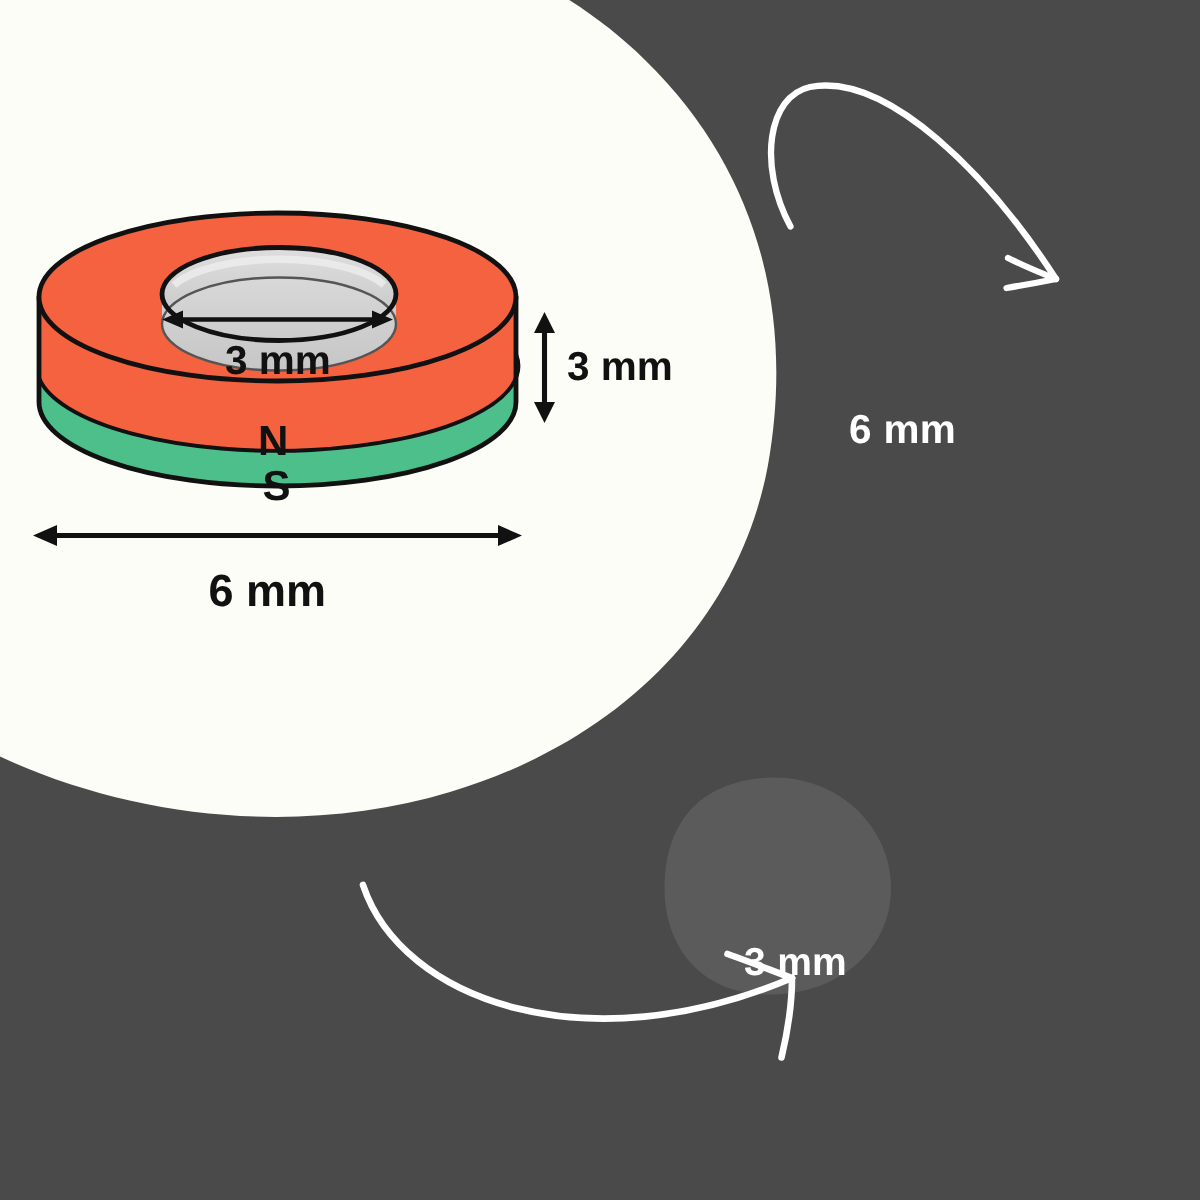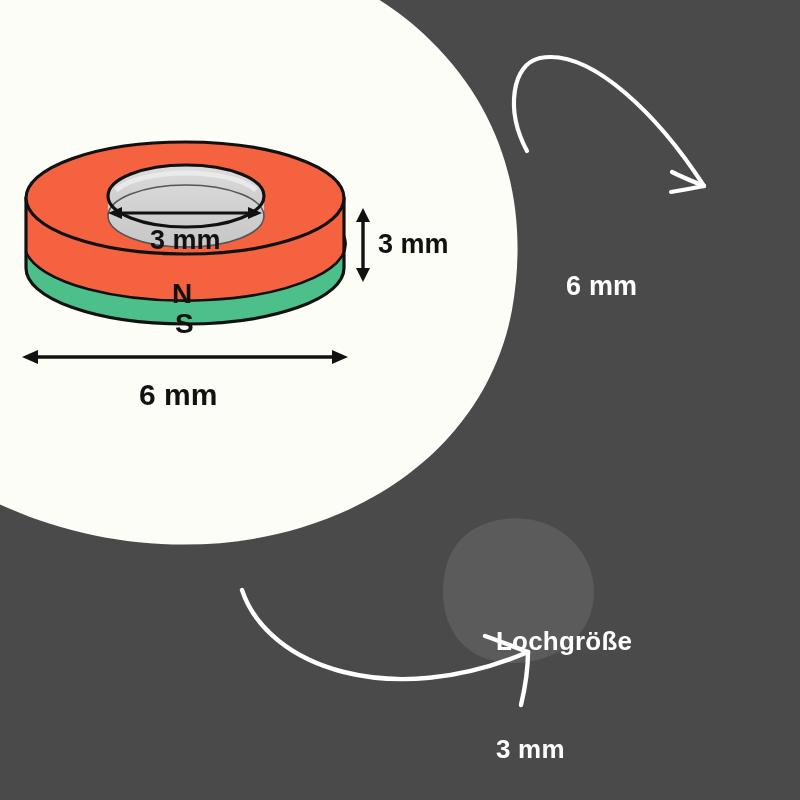--- a/index.html
+++ b/index.html
@@ -7,20 +7,21 @@
     padding: 0;
     background: #4a4a4a;
   }
   #stage {
     position: relative;
     width: 800px;
     height: 800px;
     overflow: hidden;
     background: #4a4a4a;
     font-family: "Liberation Sans", sans-serif;
+    text-align: center;
   }
   #scene {
     position: absolute;
     inset: 0;
     width: 800px;
     height: 800px;
   }
   .label {
     position: absolute;
     color: #ffffff;
@@ -176,17 +177,16 @@
 
   <span class="dim-text" id="pole-n">N</span>
 
   <span class="dim-text" id="pole-s">S</span>
 
   <div class="label" id="lbl-diameter">
     <div>6 mm</div>
   </div>
 
   <div class="label" id="lbl-holesize">
-    <div>Lochgröße</div>
     <div>3 mm</div>
   </div>
 
 </div>
 
 </body></html>

